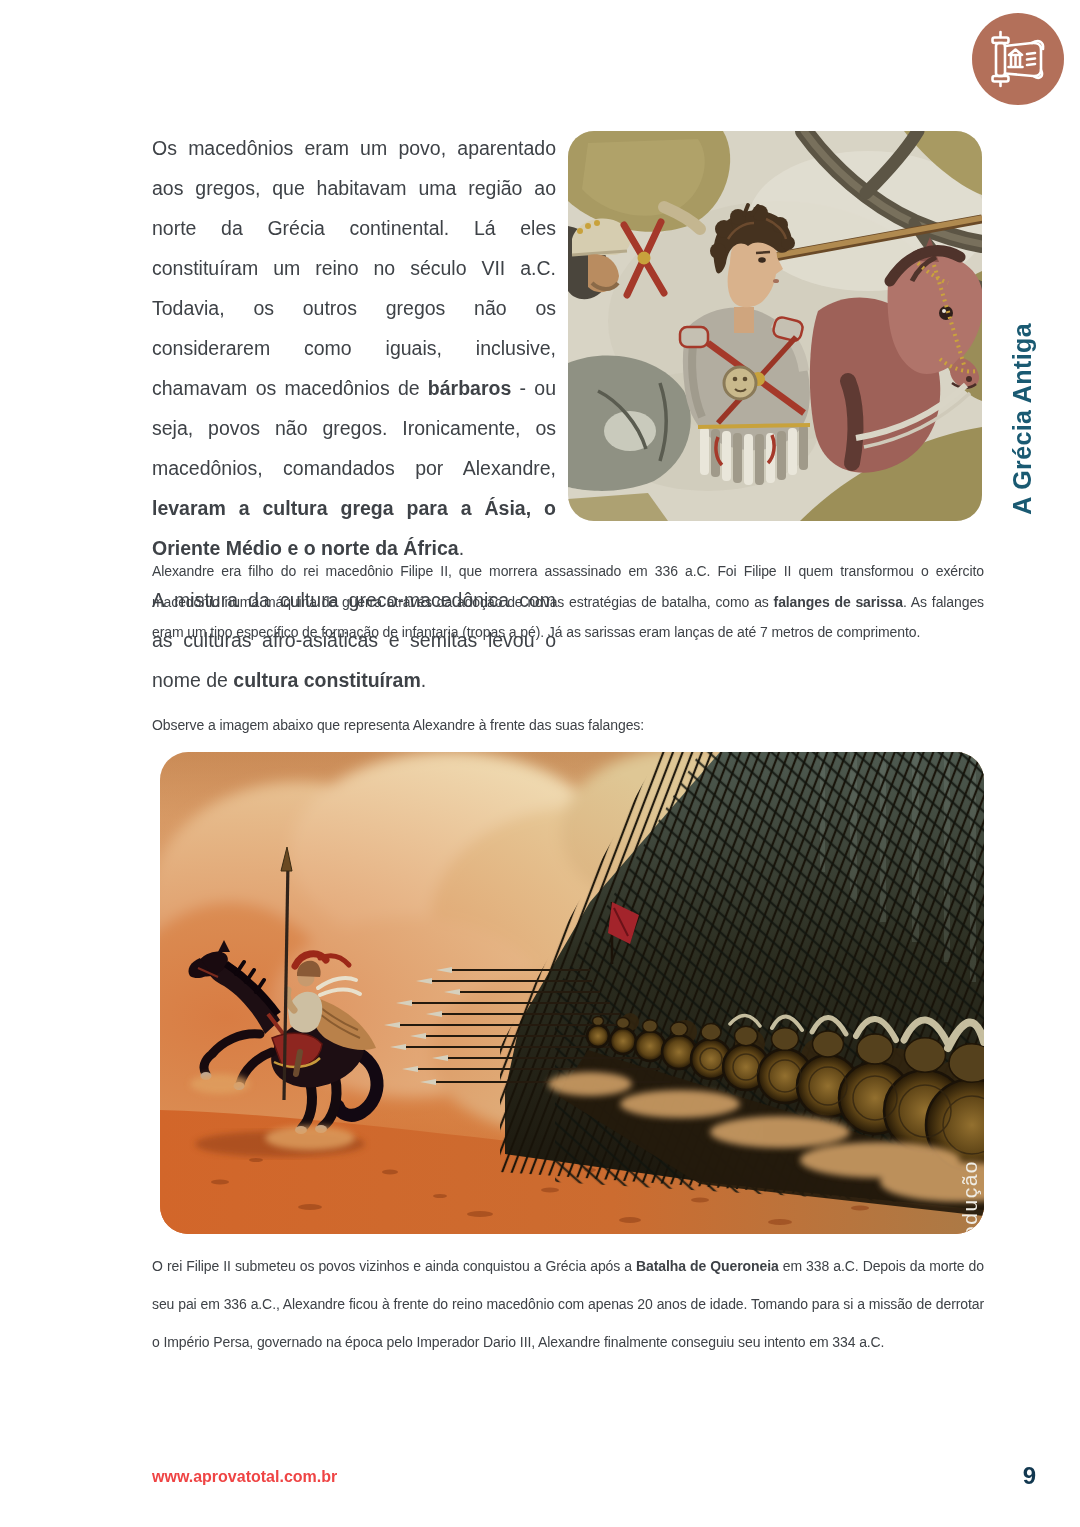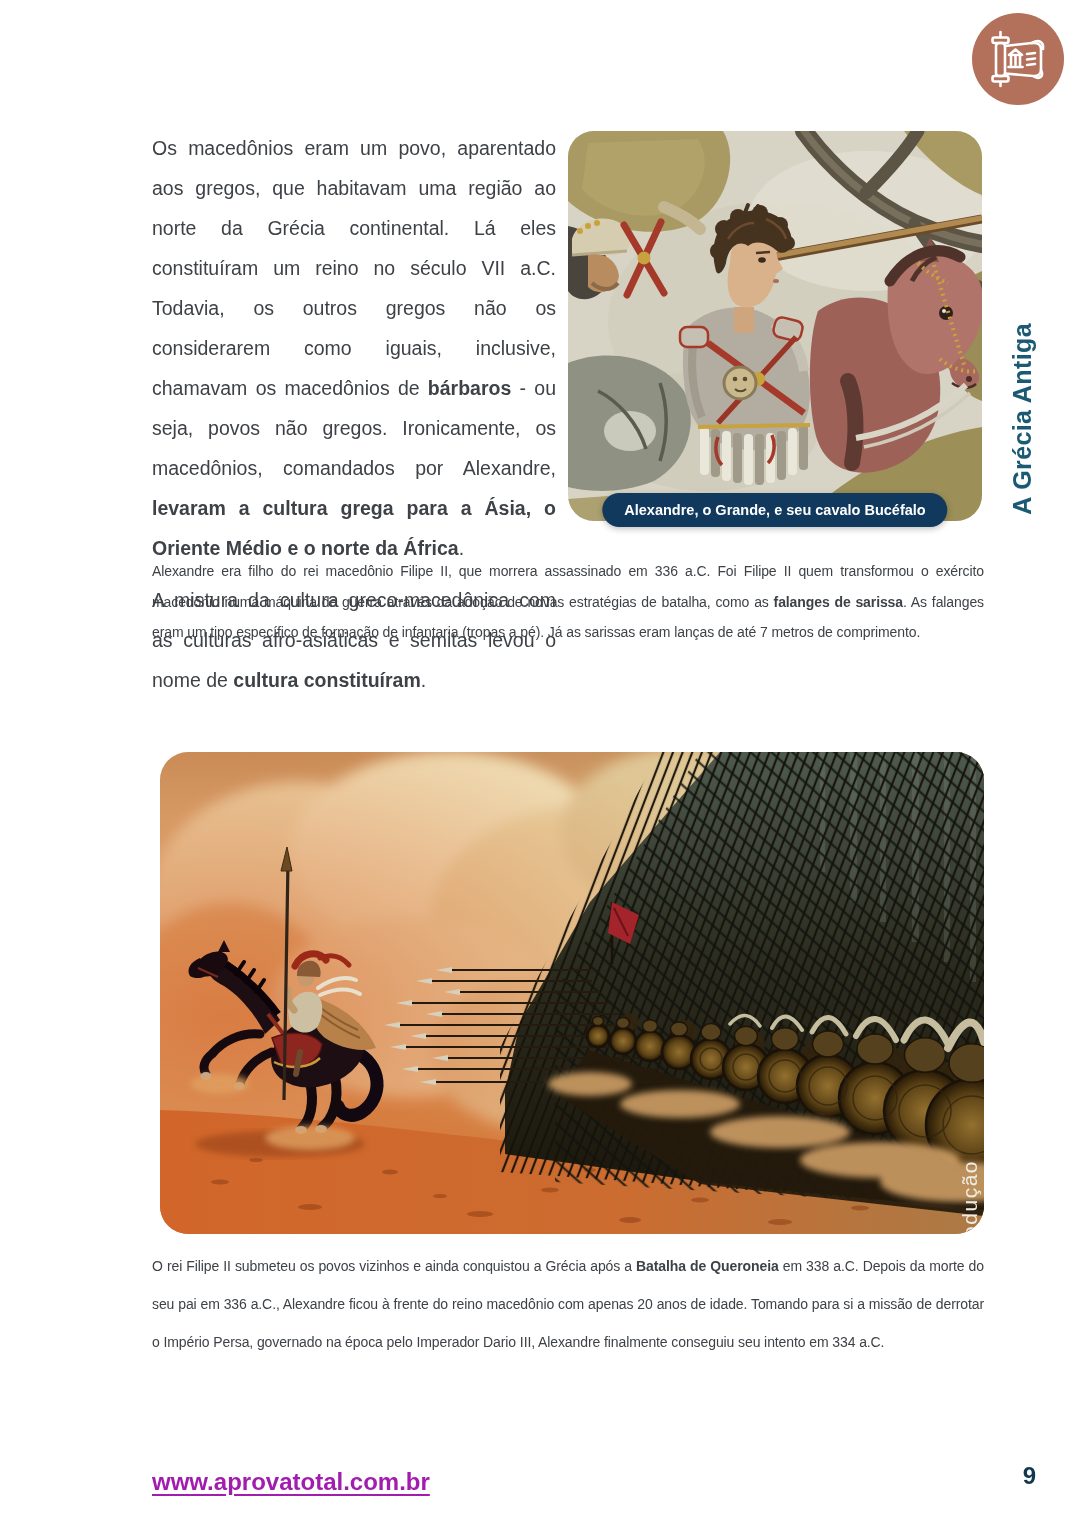--- a/index.html
+++ b/index.html
@@ -30,22 +30,22 @@
   .p-observe{top:710px;text-align:left;}
   .p-bottom{top:1247px;line-height:38px;}
   
   .phalanx{position:absolute;left:160px;top:752px;width:824px;height:482px;
            border-radius:28px;overflow:hidden;}
   .phalanx svg{display:block;}
   .credit{position:absolute;top:408px;right:26px;transform-origin:top right;
           transform:rotate(-90deg);white-space:nowrap;color:#efece4;font-size:21px;
           letter-spacing:1.5px;}
   
-  .footer-link{position:absolute;left:152px;top:1468px;font-size:24px;font-weight:700;
-          color:#a21caf;text-decoration:underline;text-underline-offset:4px;cursor:pointer;}
+  .footer-link{position:absolute;left:152px;top:1468px;font-size:16px;font-weight:700;
+          color:#ef4444;text-underline-offset:4px;cursor:pointer;}
   .page-num{position:absolute;right:44px;top:1462px;font-size:24px;font-weight:700;color:#123850;}
 </style>
 </head>
 <body>
 
 <div class="page">
 
   <div class="corner-icon">
     <svg width="92" height="92" viewBox="0 0 92 92">
       <circle cx="46" cy="46" r="46" fill="#b3705a"></circle>
@@ -177,24 +177,24 @@
       <path d="M148,140 C139,106 155,84 181,80 C206,77 223,92 224,110 C224,119 216,125 209,120 C200,112 188,108 180,115 C170,108 160,117 158,132 C156,140 150,146 148,140 Z" fill="#45321f"></path>
       <circle cx="156" cy="98" r="9" fill="#45321f"></circle>
         <circle cx="170" cy="86" r="8" fill="#45321f"></circle>
       <circle cx="192" cy="82" r="8" fill="#45321f"></circle>
         <circle cx="212" cy="94" r="8" fill="#45321f"></circle>
       <circle cx="220" cy="112" r="7" fill="#45321f"></circle>
         <circle cx="150" cy="120" r="8" fill="#45321f"></circle>
       <path d="M160,108 C166,98 176,92 186,92 M198,88 C208,92 216,100 218,108" stroke="#6b4a2e" stroke-width="2.5" fill="none"></path>
       <path d="M176,84 L180,74 M184,84 L190,75" stroke="#45321f" stroke-width="4" stroke-linecap="round"></path>
     </svg>
-    <figcaption class="caption-pill">Alexandre, o Grande, e seu cavalo Bucéfalo</figcaption>
   </figure>
 
   <p class="body-para p-mid"><span>Alexandre era filho do rei macedônio Filipe II, que morrera assassinado em 336 a.C. Foi Filipe II quem transformou o exército macedônio numa máquina de guerra através da adoção de novas estratégias de batalha, como as </span><span class="b">falanges de sarissa</span><span>. As falanges eram um tipo específico de formação de infantaria (tropas a pé). Já as sarissas eram lanças de até 7 metros de comprimento.</span></p>
+  <p class="body-para p-observe">Observe a imagem abaixo que representa Alexandre à frente das suas falanges:</p>
 
   <figure class="phalanx" style="margin:0">
     <svg width="824" height="482" viewBox="0 0 824 482">
       <defs>
         <linearGradient id="sky" x1="0" y1="0" x2="0" y2="1">
           <stop offset="0" stop-color="#c8915d"></stop>
           <stop offset=".14" stop-color="#d8ad79"></stop>
           <stop offset=".45" stop-color="#e9d3a6"></stop>
           <stop offset=".75" stop-color="#d89050"></stop>
           <stop offset="1" stop-color="#cd6a2e"></stop>

